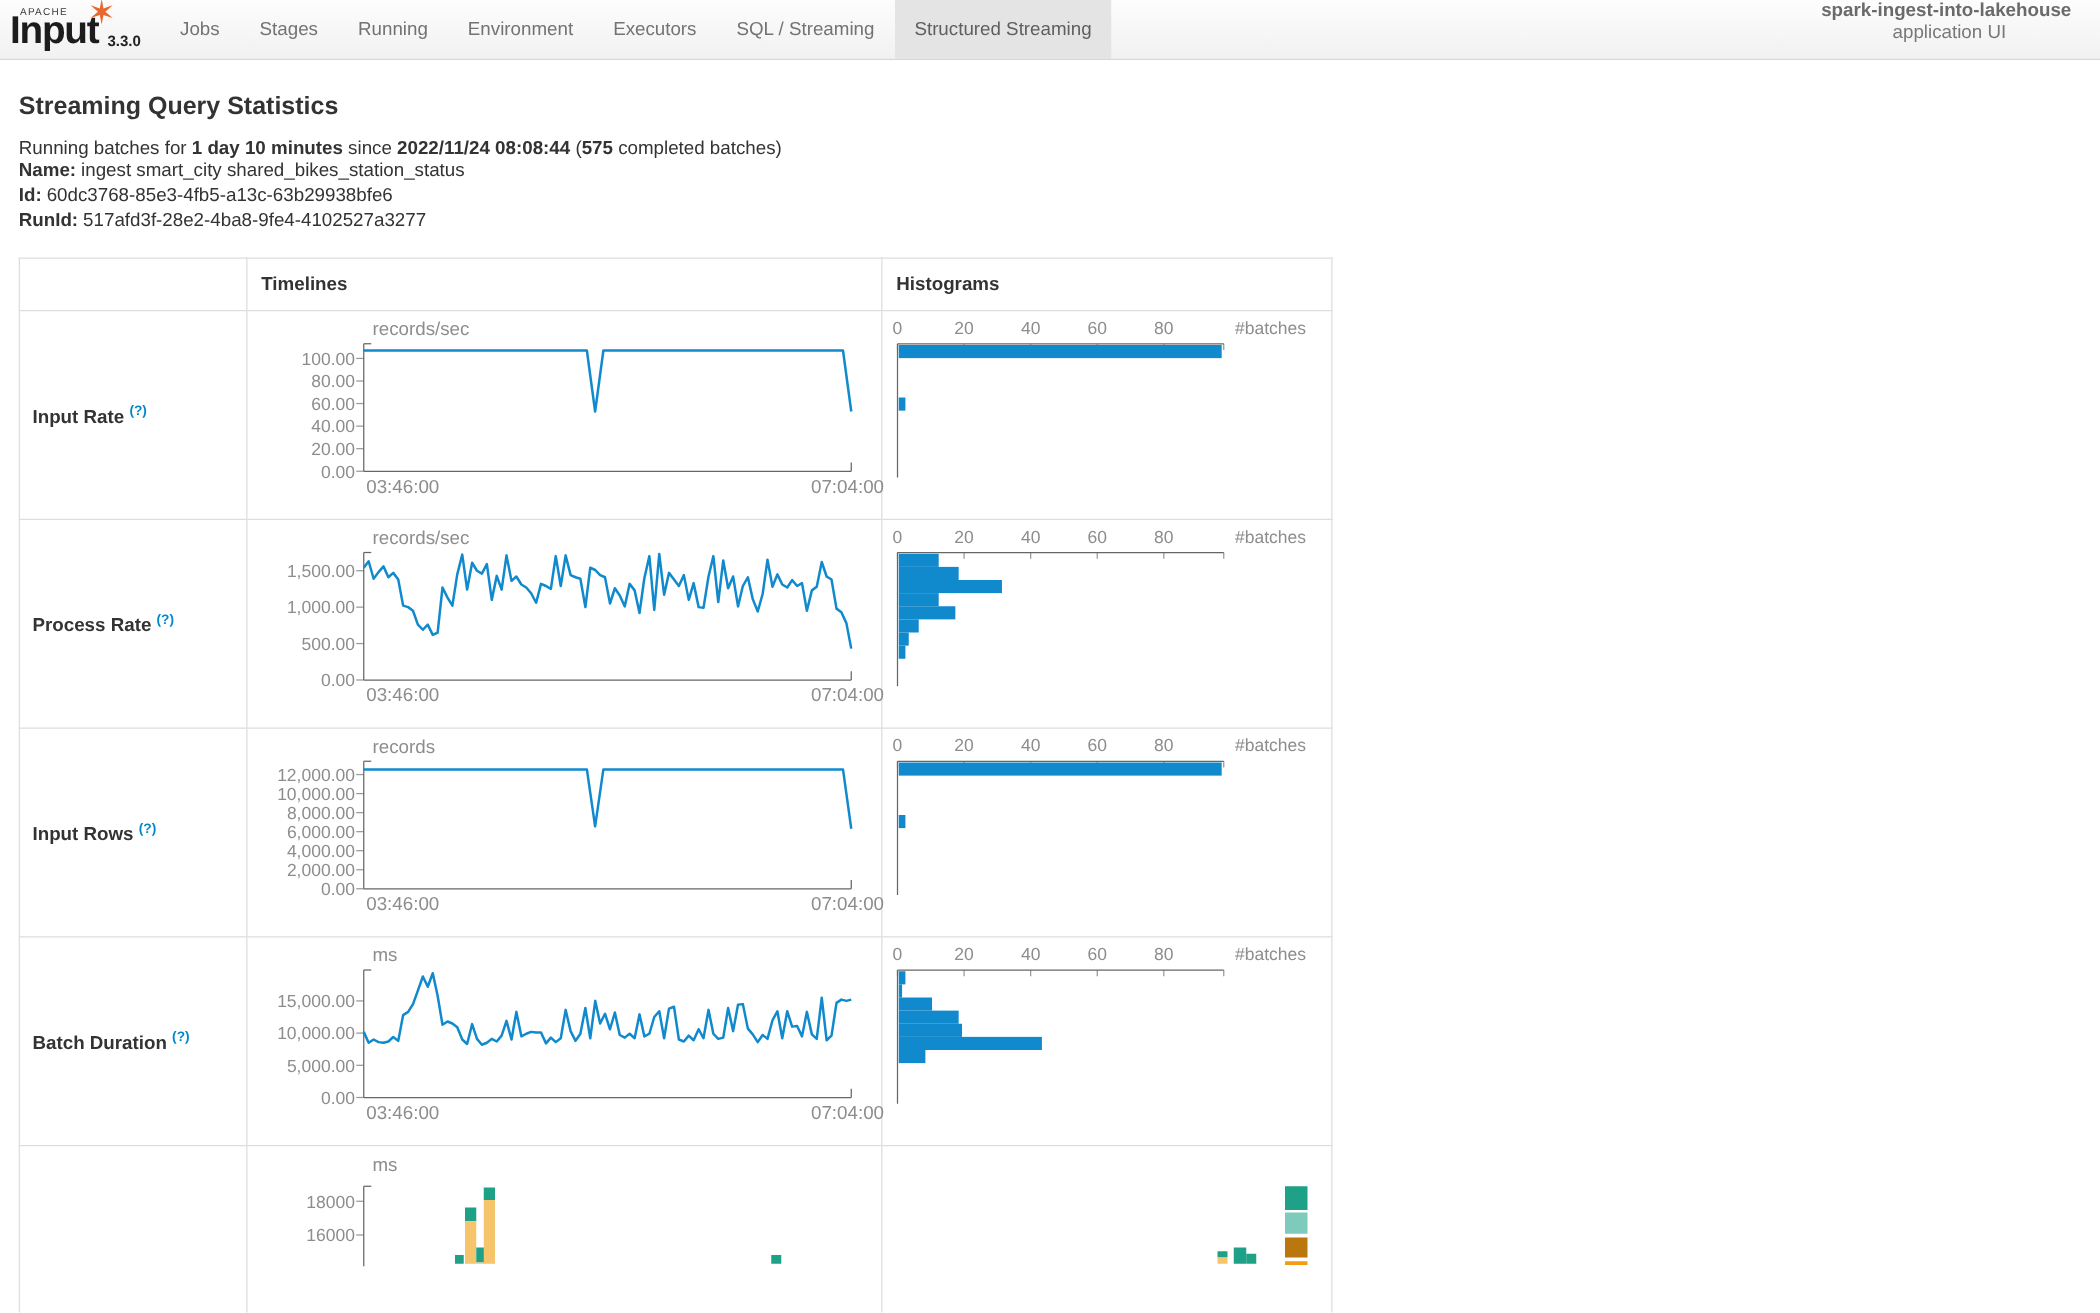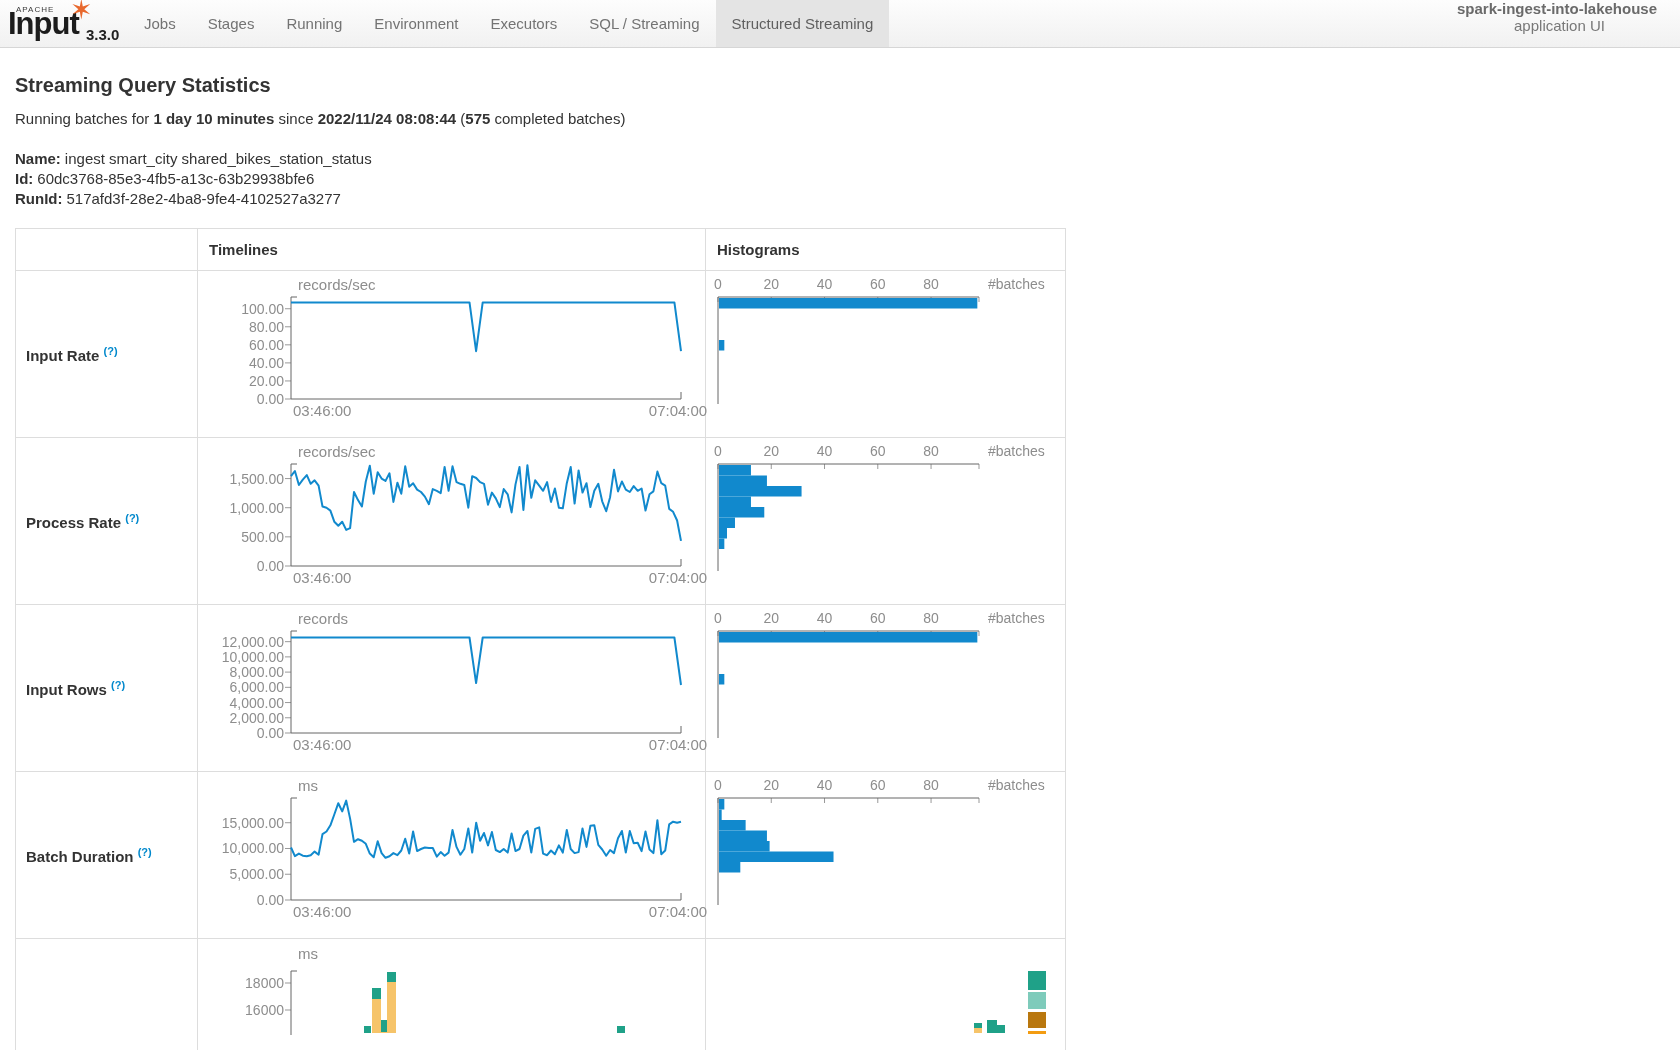--- a/index.html
+++ b/index.html
@@ -7,33 +7,33 @@
     font-family:"Liberation Sans", sans-serif; color:#333; }
   
   .navbar { height:48px; width:100%; background:linear-gradient(#fdfdfd,#f1f1f1);
     border-bottom:1px solid #d6d6d6; display:flex; align-items:stretch; }
   .logo { position:relative; width:128px; height:48px; flex:0 0 auto; cursor:pointer; }
   .logo .apache { position:absolute; left:16px; top:5px; font-size:8px; font-weight:normal;
     letter-spacing:1px; color:#3a3a3a; }
   .logo .spark { position:absolute; left:8px; top:6px; font-size:31px; font-weight:bold;
     color:#1c1c1c; letter-spacing:-1px; }
   .logo .star { position:absolute; left:70px; top:-6px; font-size:27px; color:#e8682d; }
-  .logo .version { position:absolute; left:86px; top:26px; font-size:15px; font-weight:bold; color:#222; }
+  .logo .version { position:absolute; left:86px; top:26px; font-size:12px; font-weight:bold; color:#222; }
   .nav-tabs { display:flex; align-items:stretch; }
   .nav-tab { display:flex; align-items:center; padding:0 16px; font-size:15px; color:#737373;
     text-decoration:none; cursor:pointer; }
   .nav-tab.active { background:#e4e4e4; color:#5f5f5f; }
   .app-title { margin-left:auto; display:flex; align-items:center; padding-right:18px;
     font-size:15px; color:#787878;flex-direction:column; }
   .app-title b { color:#6a6a6a; margin-right:5px; }
   
   .content { padding:0 15px; }
   h1.page-title { font-size:20px; font-weight:bold; color:#333; margin-top:26px; }
   .running-line { margin-top:13px; font-size:15px; color:#333; }
-  .meta-block { margin-top:22px; font-size:15px; line-height:20px; }
+  .meta-block { font-size:15px; line-height:20px; }
   .meta-block .lbl { font-weight:bold; margin-right:4px; }
   
   table.stats { border-collapse:collapse; table-layout:fixed; width:1050px; margin-top:19px; }
   table.stats th, table.stats td { border:1px solid #ddd; }
   table.stats th { height:42px; text-align:left; font-size:15px; font-weight:bold;
     padding-left:11px; color:#333; background:#fff; }
   td.rowlabel { height:166px; vertical-align:middle; padding-left:10px; font-size:15px;
     font-weight:bold; color:#333; }
   td.rowlabel sup { color:#0088cc; font-size:11px; font-weight:bold; cursor:pointer; }
   td.chartcell { height:166px; padding:0; vertical-align:top; }

